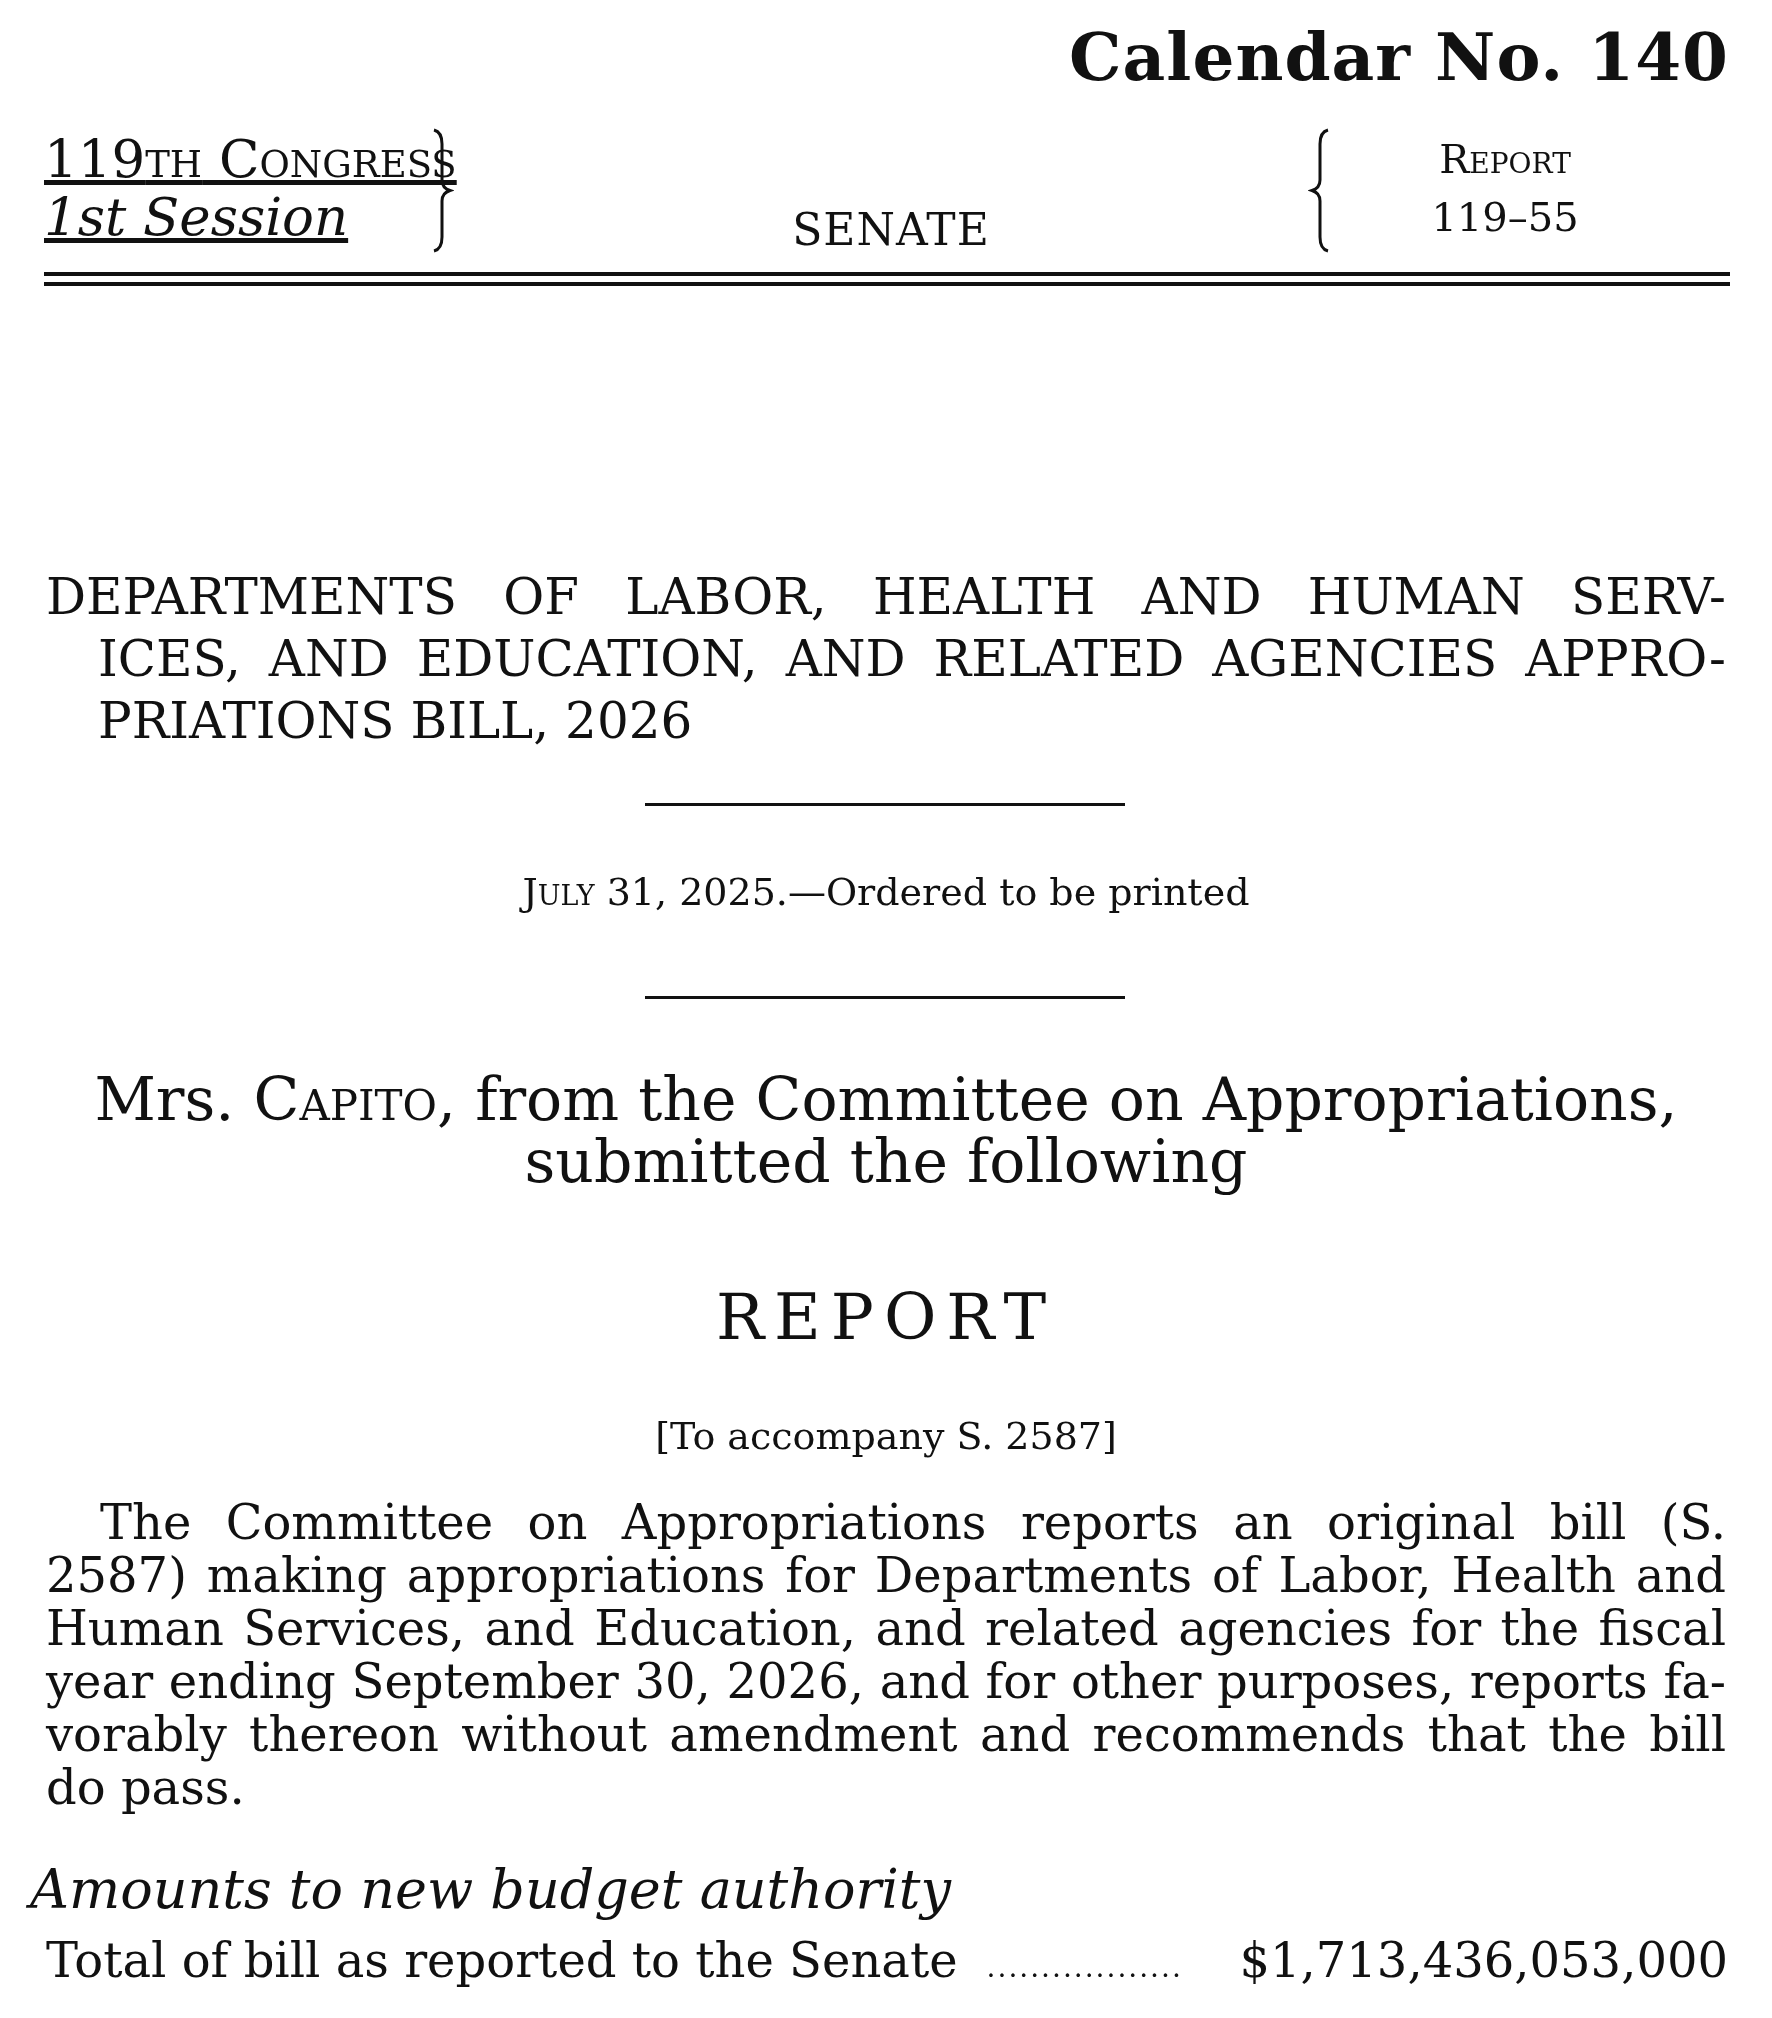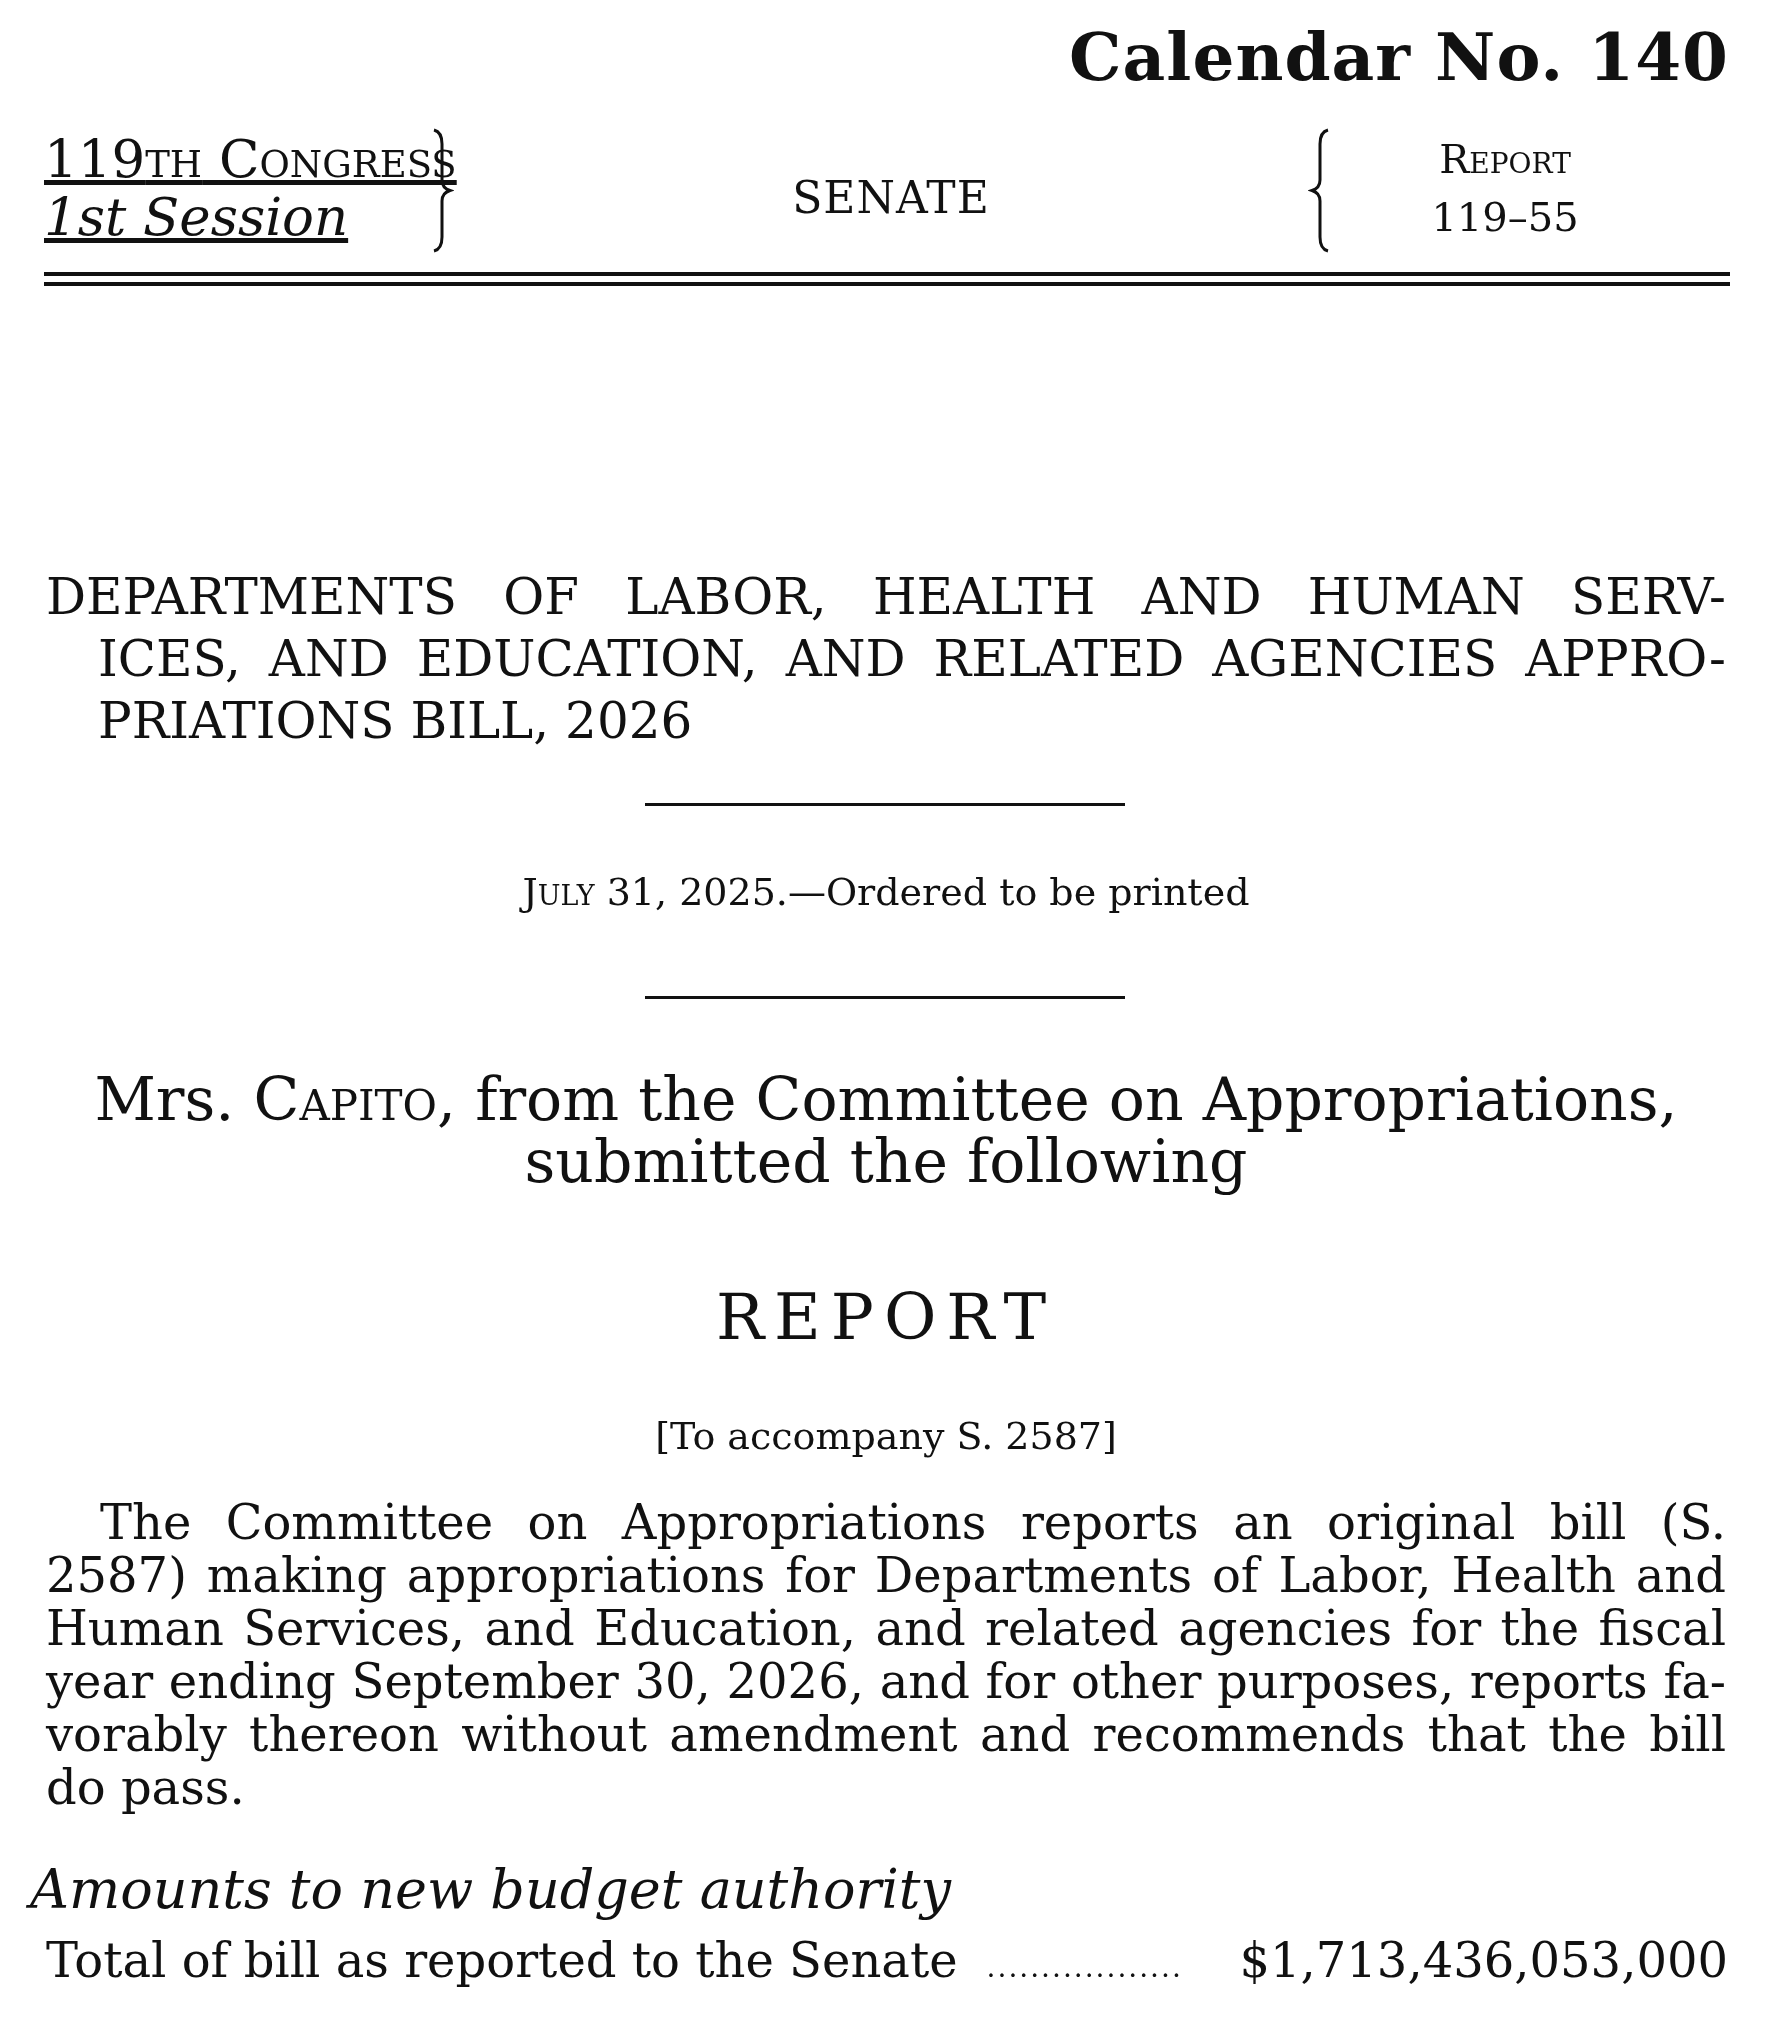--- a/index.html
+++ b/index.html
@@ -53,21 +53,21 @@
     }
 
     .senate {
       left: 0;
       width: 1772px;
       top: 172px;
       text-align: center;
       font-size: 44px;
       letter-spacing: 1px;
     }
-    .senate span { display: inline-block; margin-left: 10px; }
+    .senate span { display: inline-block; margin-left: 10px; margin-top: 32px; }
 
     .report-block {
       left: 1380px;
       top: 130px;
       width: 250px;
       text-align: center;
       font-size: 40px;
       line-height: 58px;
     }
 

